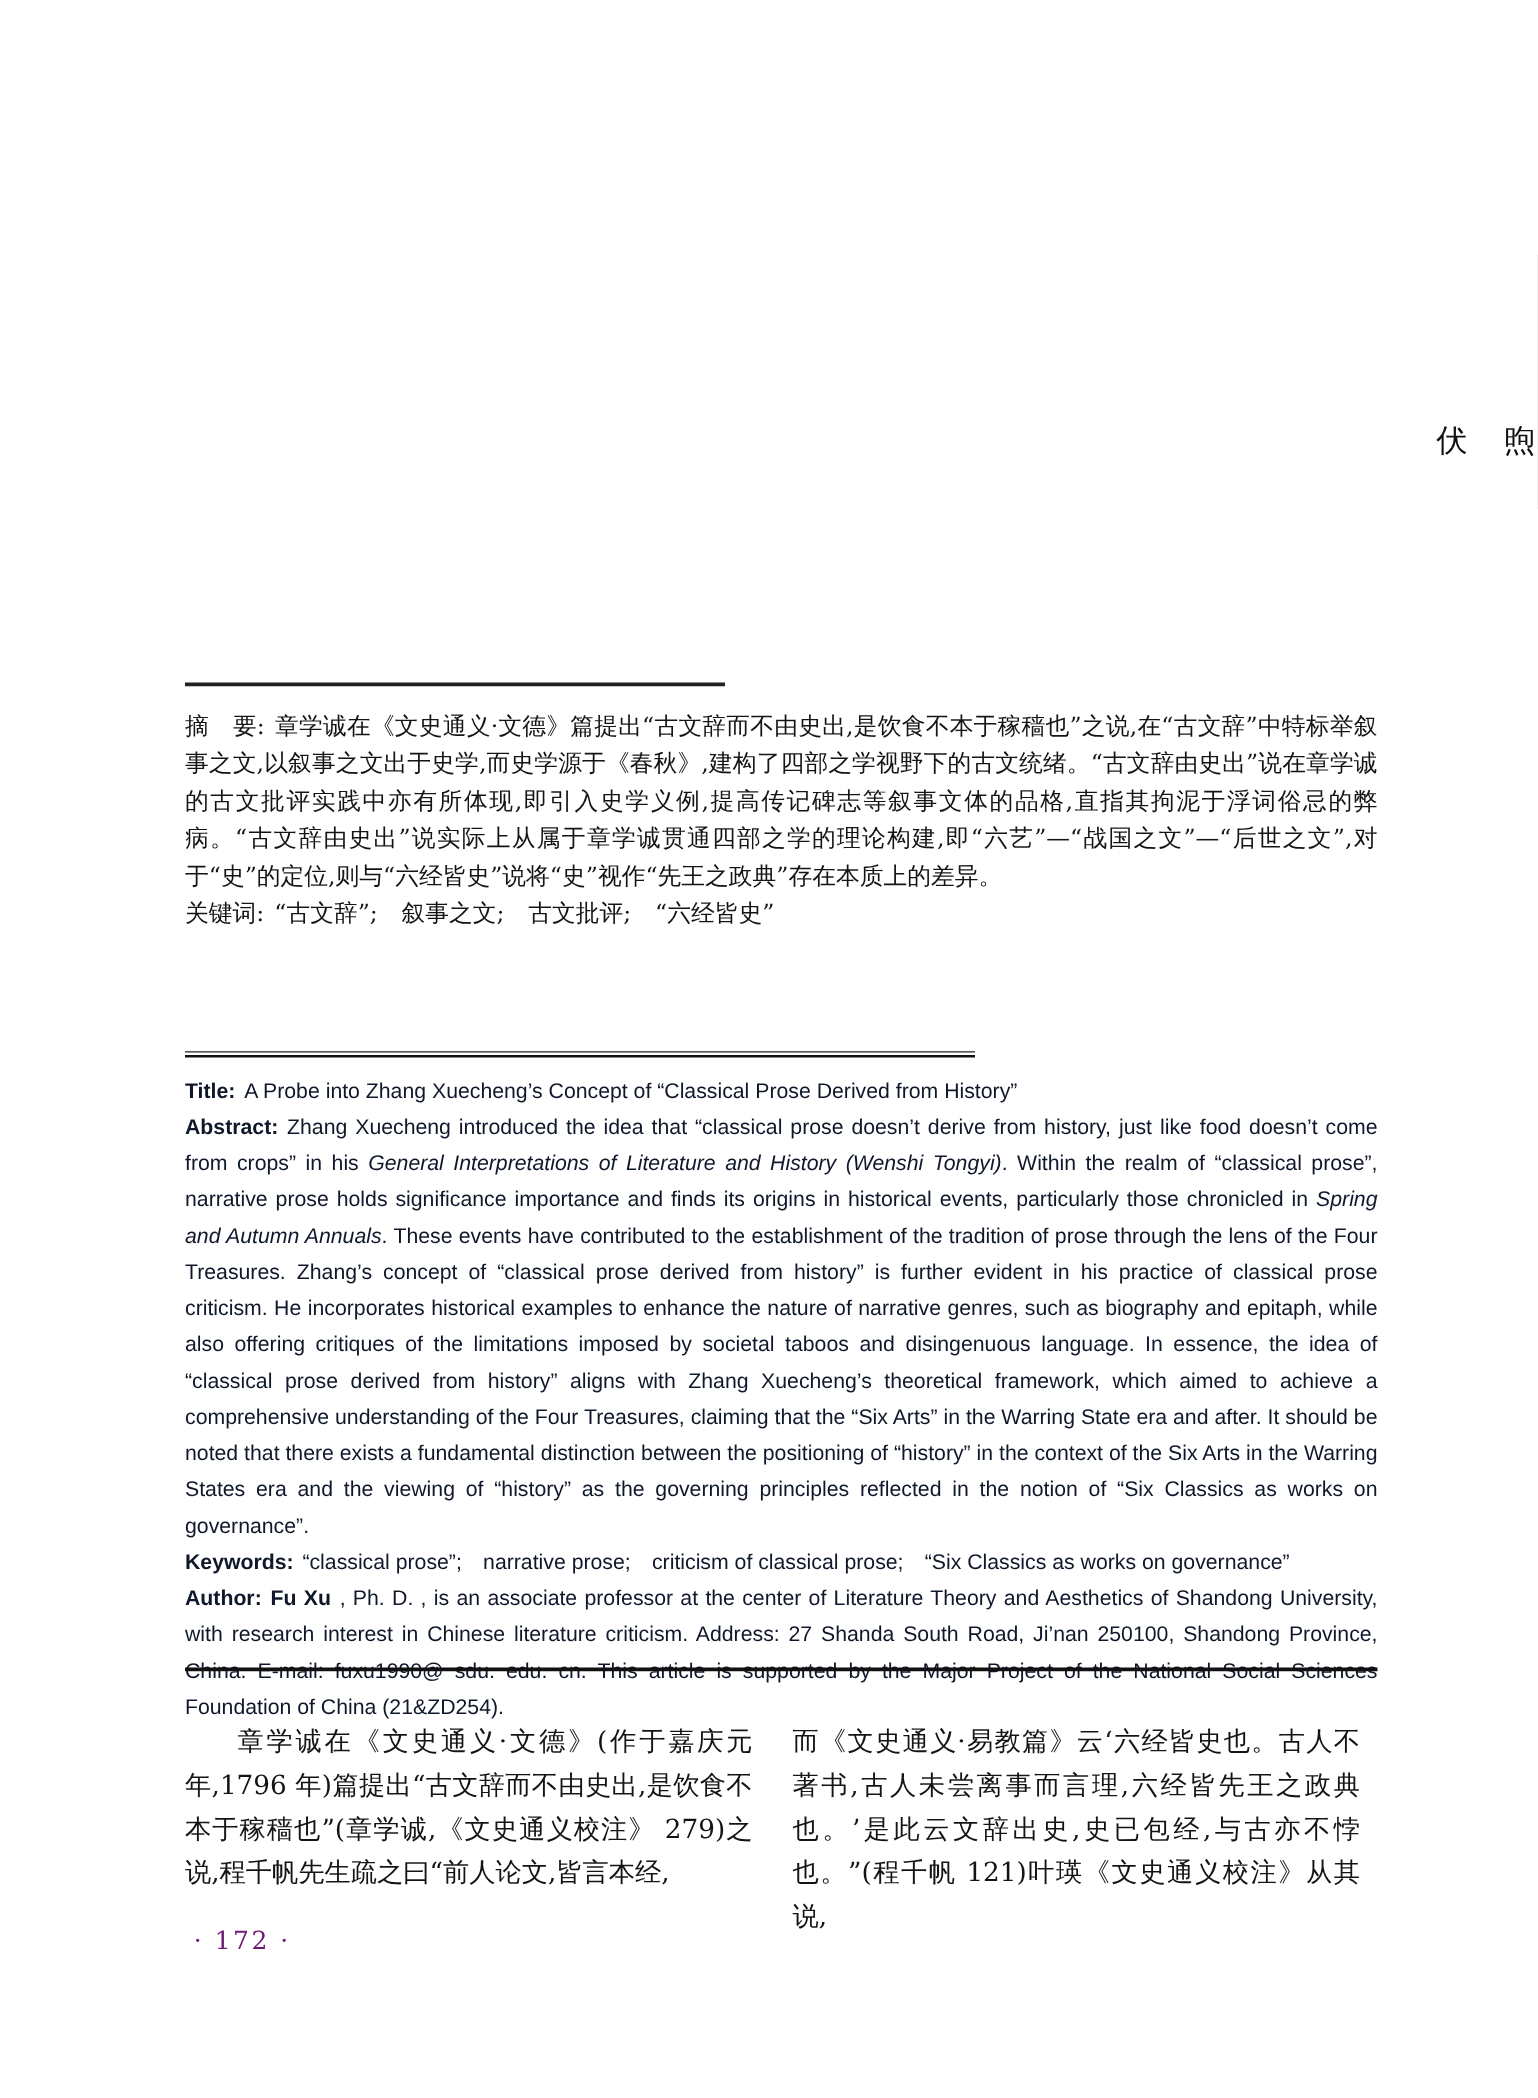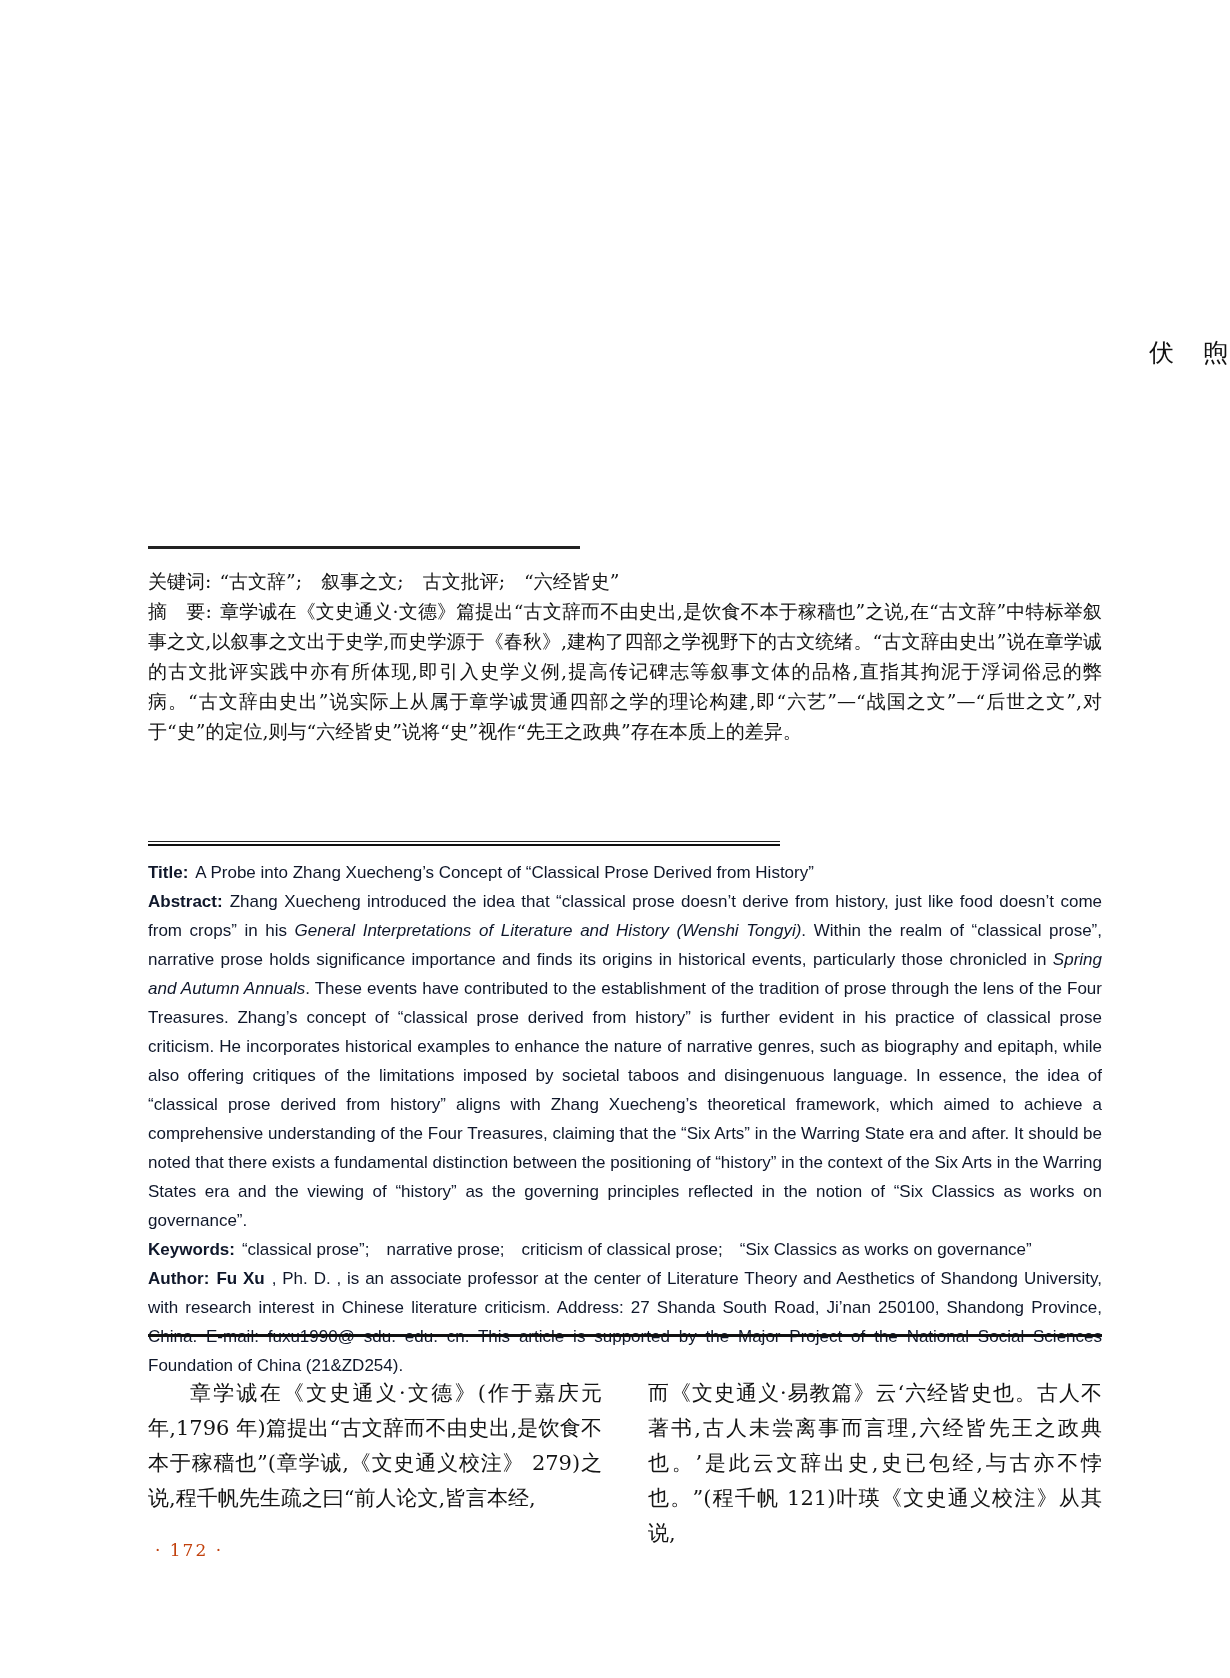--- a/index.html
+++ b/index.html
@@ -69,52 +69,52 @@
     position: absolute;
     top: 1334px; left: 148px;
     width: 954px; height: 3px;
     background: #111;
   }
   .body-columns {
     position: absolute;
     top: 1376px; left: 148px;
     width: 954px;
     display: flex;
-    gap: 46px;
+    gap: 32px;
   }
   .body-col {
     width: 454px;
     font-size: 21px;
     line-height: 35px;
     text-align: justify;
     color: #141414;
   }
   .body-col p { margin: 0; }
   .indent-first { text-indent: 2em; }
   .page-number {
     position: absolute;
     top: 1540px; left: 155px;
-    font-size: 17px;
+    font-size: 20px;
     letter-spacing: 2px;
-    color: #c2410c;
+    color: #701a75;
   }
 </style>
 </head>
 <body>
 
 <div class="page">
 
 
   <div class="cn-author">伏　煦</div>
 
   <div class="footnote-rule"></div>
 
   <div class="cn-front">
+    <p><span class="cn-label">摘　要:</span><span>章学诚在《文史通义·文德》篇提出“古文辞而不由史出,是饮食不本于稼穑也”之说,在“古文辞”中特标举叙事之文,以叙事之文出于史学,而史学源于《春秋》,建构了四部之学视野下的古文统绪。“古文辞由史出”说在章学诚的古文批评实践中亦有所体现,即引入史学义例,提高传记碑志等叙事文体的品格,直指其拘泥于浮词俗忌的弊病。“古文辞由史出”说实际上从属于章学诚贯通四部之学的理论构建,即“六艺”—“战国之文”—“后世之文”,对于“史”的定位,则与“六经皆史”说将“史”视作“先王之政典”存在本质上的差异。</span></p>
     <p><span class="cn-label">关键词:</span><span>“古文辞”;　叙事之文;　古文批评;　“六经皆史”</span></p>
-    <p><span class="cn-label">摘　要:</span><span>章学诚在《文史通义·文德》篇提出“古文辞而不由史出,是饮食不本于稼穑也”之说,在“古文辞”中特标举叙事之文,以叙事之文出于史学,而史学源于《春秋》,建构了四部之学视野下的古文统绪。“古文辞由史出”说在章学诚的古文批评实践中亦有所体现,即引入史学义例,提高传记碑志等叙事文体的品格,直指其拘泥于浮词俗忌的弊病。“古文辞由史出”说实际上从属于章学诚贯通四部之学的理论构建,即“六艺”—“战国之文”—“后世之文”,对于“史”的定位,则与“六经皆史”说将“史”视作“先王之政典”存在本质上的差异。</span></p>
   </div>
 
   <div class="en-rule"></div>
 
   <div class="en-front">
     <p><span class="en-label">Title:</span><span>A Probe into Zhang Xuecheng’s Concept of “Classical Prose Derived from History”</span></p>
     <p><span class="en-label">Abstract:</span><span><span>Zhang Xuecheng introduced the idea that “classical prose doesn’t derive from history, just like food doesn’t come from crops” in his </span><i>General Interpretations of Literature and History (Wenshi Tongyi)</i><span>. Within the realm of “classical prose”, narrative prose holds significance importance and finds its origins in historical events, particularly those chronicled in </span><i>Spring and Autumn Annuals</i><span>. These events have contributed to the establishment of the tradition of prose through the lens of the Four Treasures. Zhang’s concept of “classical prose derived from history” is further evident in his practice of classical prose criticism. He incorporates historical examples to enhance the nature of narrative genres, such as biography and epitaph, while also offering critiques of the limitations imposed by societal taboos and disingenuous language. In essence, the idea of “classical prose derived from history” aligns with Zhang Xuecheng’s theoretical framework, which aimed to achieve a comprehensive understanding of the Four Treasures, claiming that the “Six Arts” in the Warring State era and after. It should be noted that there exists a fundamental distinction between the positioning of “history” in the context of the Six Arts in the Warring States era and the viewing of “history” as the governing principles reflected in the notion of “Six Classics as works on governance”.</span></span></p>
     <p><span class="en-label">Keywords:</span><span>“classical prose”;　narrative prose;　criticism of classical prose;　“Six Classics as works on governance”</span></p>
     <p><span class="en-label">Author:</span><span class="en-label">Fu Xu</span><span>, Ph. D. , is an associate professor at the center of Literature Theory and Aesthetics of Shandong University, with research interest in Chinese literature criticism. Address: 27 Shanda South Road, Ji’nan 250100, Shandong Province, China. E-mail: fuxu1990@ sdu. edu. cn. This article is supported by the Major Project of the National Social Sciences Foundation of China (21&amp;ZD254).</span></p>
   </div>

